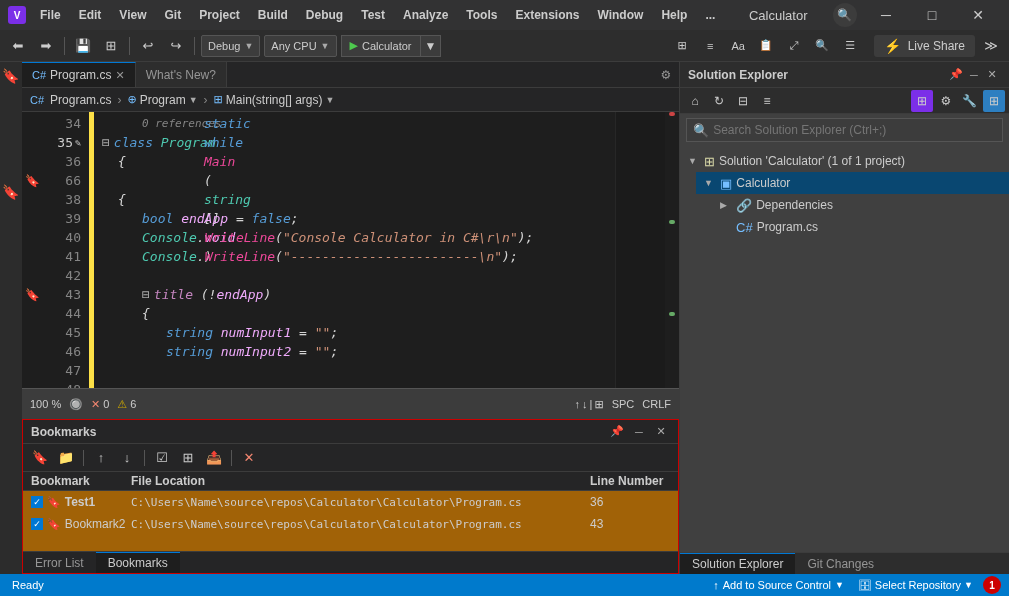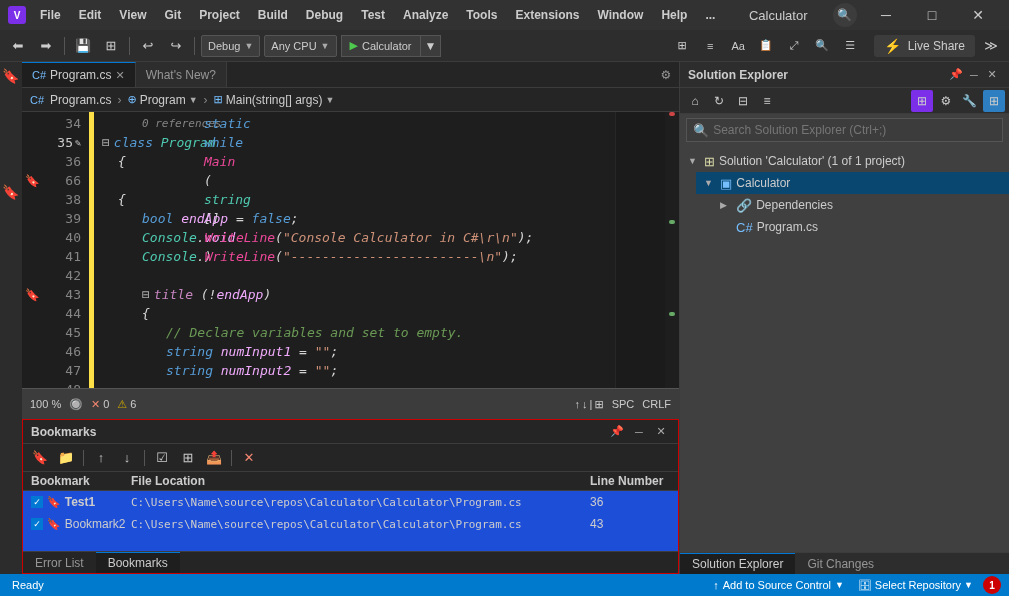--- a/index.html
+++ b/index.html
@@ -271,21 +271,21 @@
     .status-error { color: #f48771; }
     .status-warn { color: #cca700; }
     .status-spacer { flex: 1; }
     .scroll-arrows {
       display: flex; gap: 2px;
     }
 
     
     #bookmarks-panel {
       height: 155px;
-      background: #1d4ed8;
+      background: #a16207;
       border: 1px solid #cc0000;
       display: flex;
       flex-direction: column;
     }
     #bookmarks-header {
       height: 24px;
       background: #252526;
       display: flex;
       align-items: center;
       padding: 0 8px;
@@ -701,23 +701,20 @@
         <div class="code-line indent2">
           <span class="type">Console</span><span>.</span><span class="fn">WriteLine</span><span>(</span><span class="str">"------------------------\n"</span><span>);</span>
         </div>
         <div class="code-line"></div>
         <div class="code-line indent2">
           <span class="fold-icon">⊟</span>
           <span class="kw2">title </span><span>(!</span><span class="var">endApp</span><span>)</span>
         </div>
         <div class="code-line indent2">{</div>
         <div class="code-line indent3">
-          <span class="comment">// Declare variables and set to empty.</span>
-        </div>
-        <div class="code-line indent3">
           <span class="kw">string </span><span class="var">numInput1</span><span> = </span><span class="str">""</span><span>;</span>
         </div>
         <div class="code-line indent3">
           <span class="kw">string </span><span class="var">numInput2</span><span> = </span><span class="str">""</span><span>;</span>
         </div>
 
       </div>
 
       <div id="minimap" style="width:50px;background:#1a1a1a;border-left:1px solid #2d2d2d;"></div>
 

